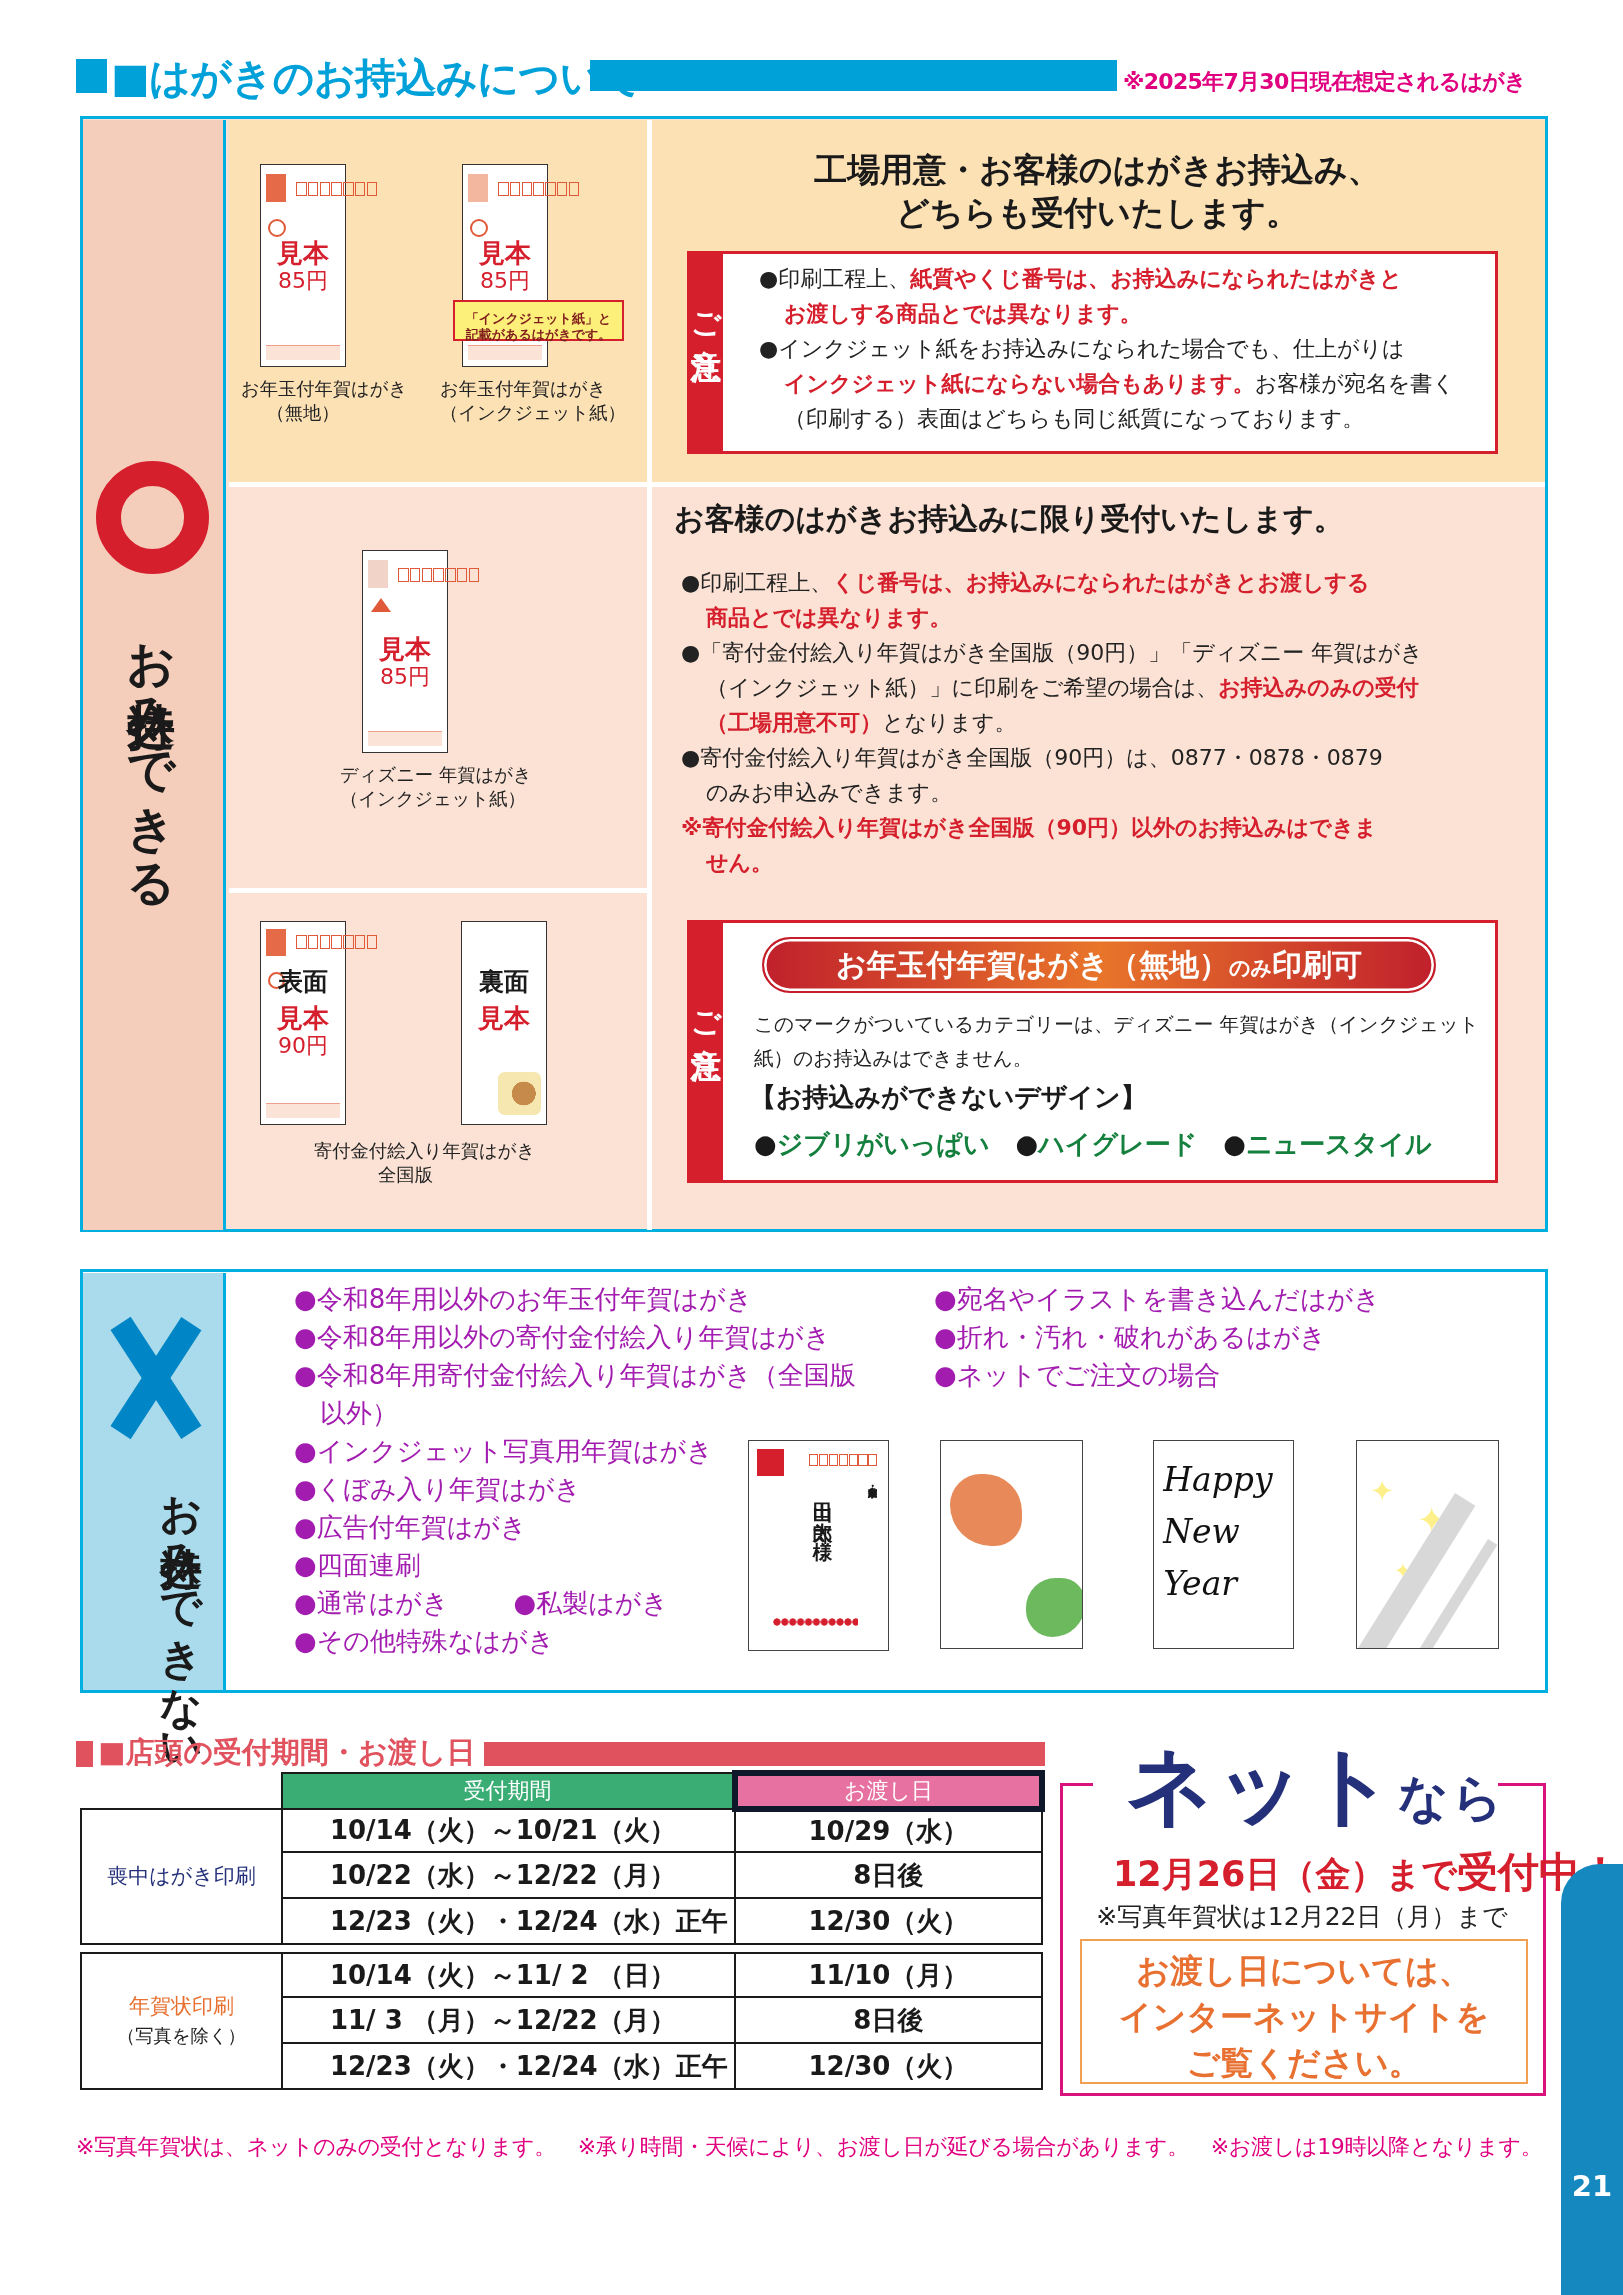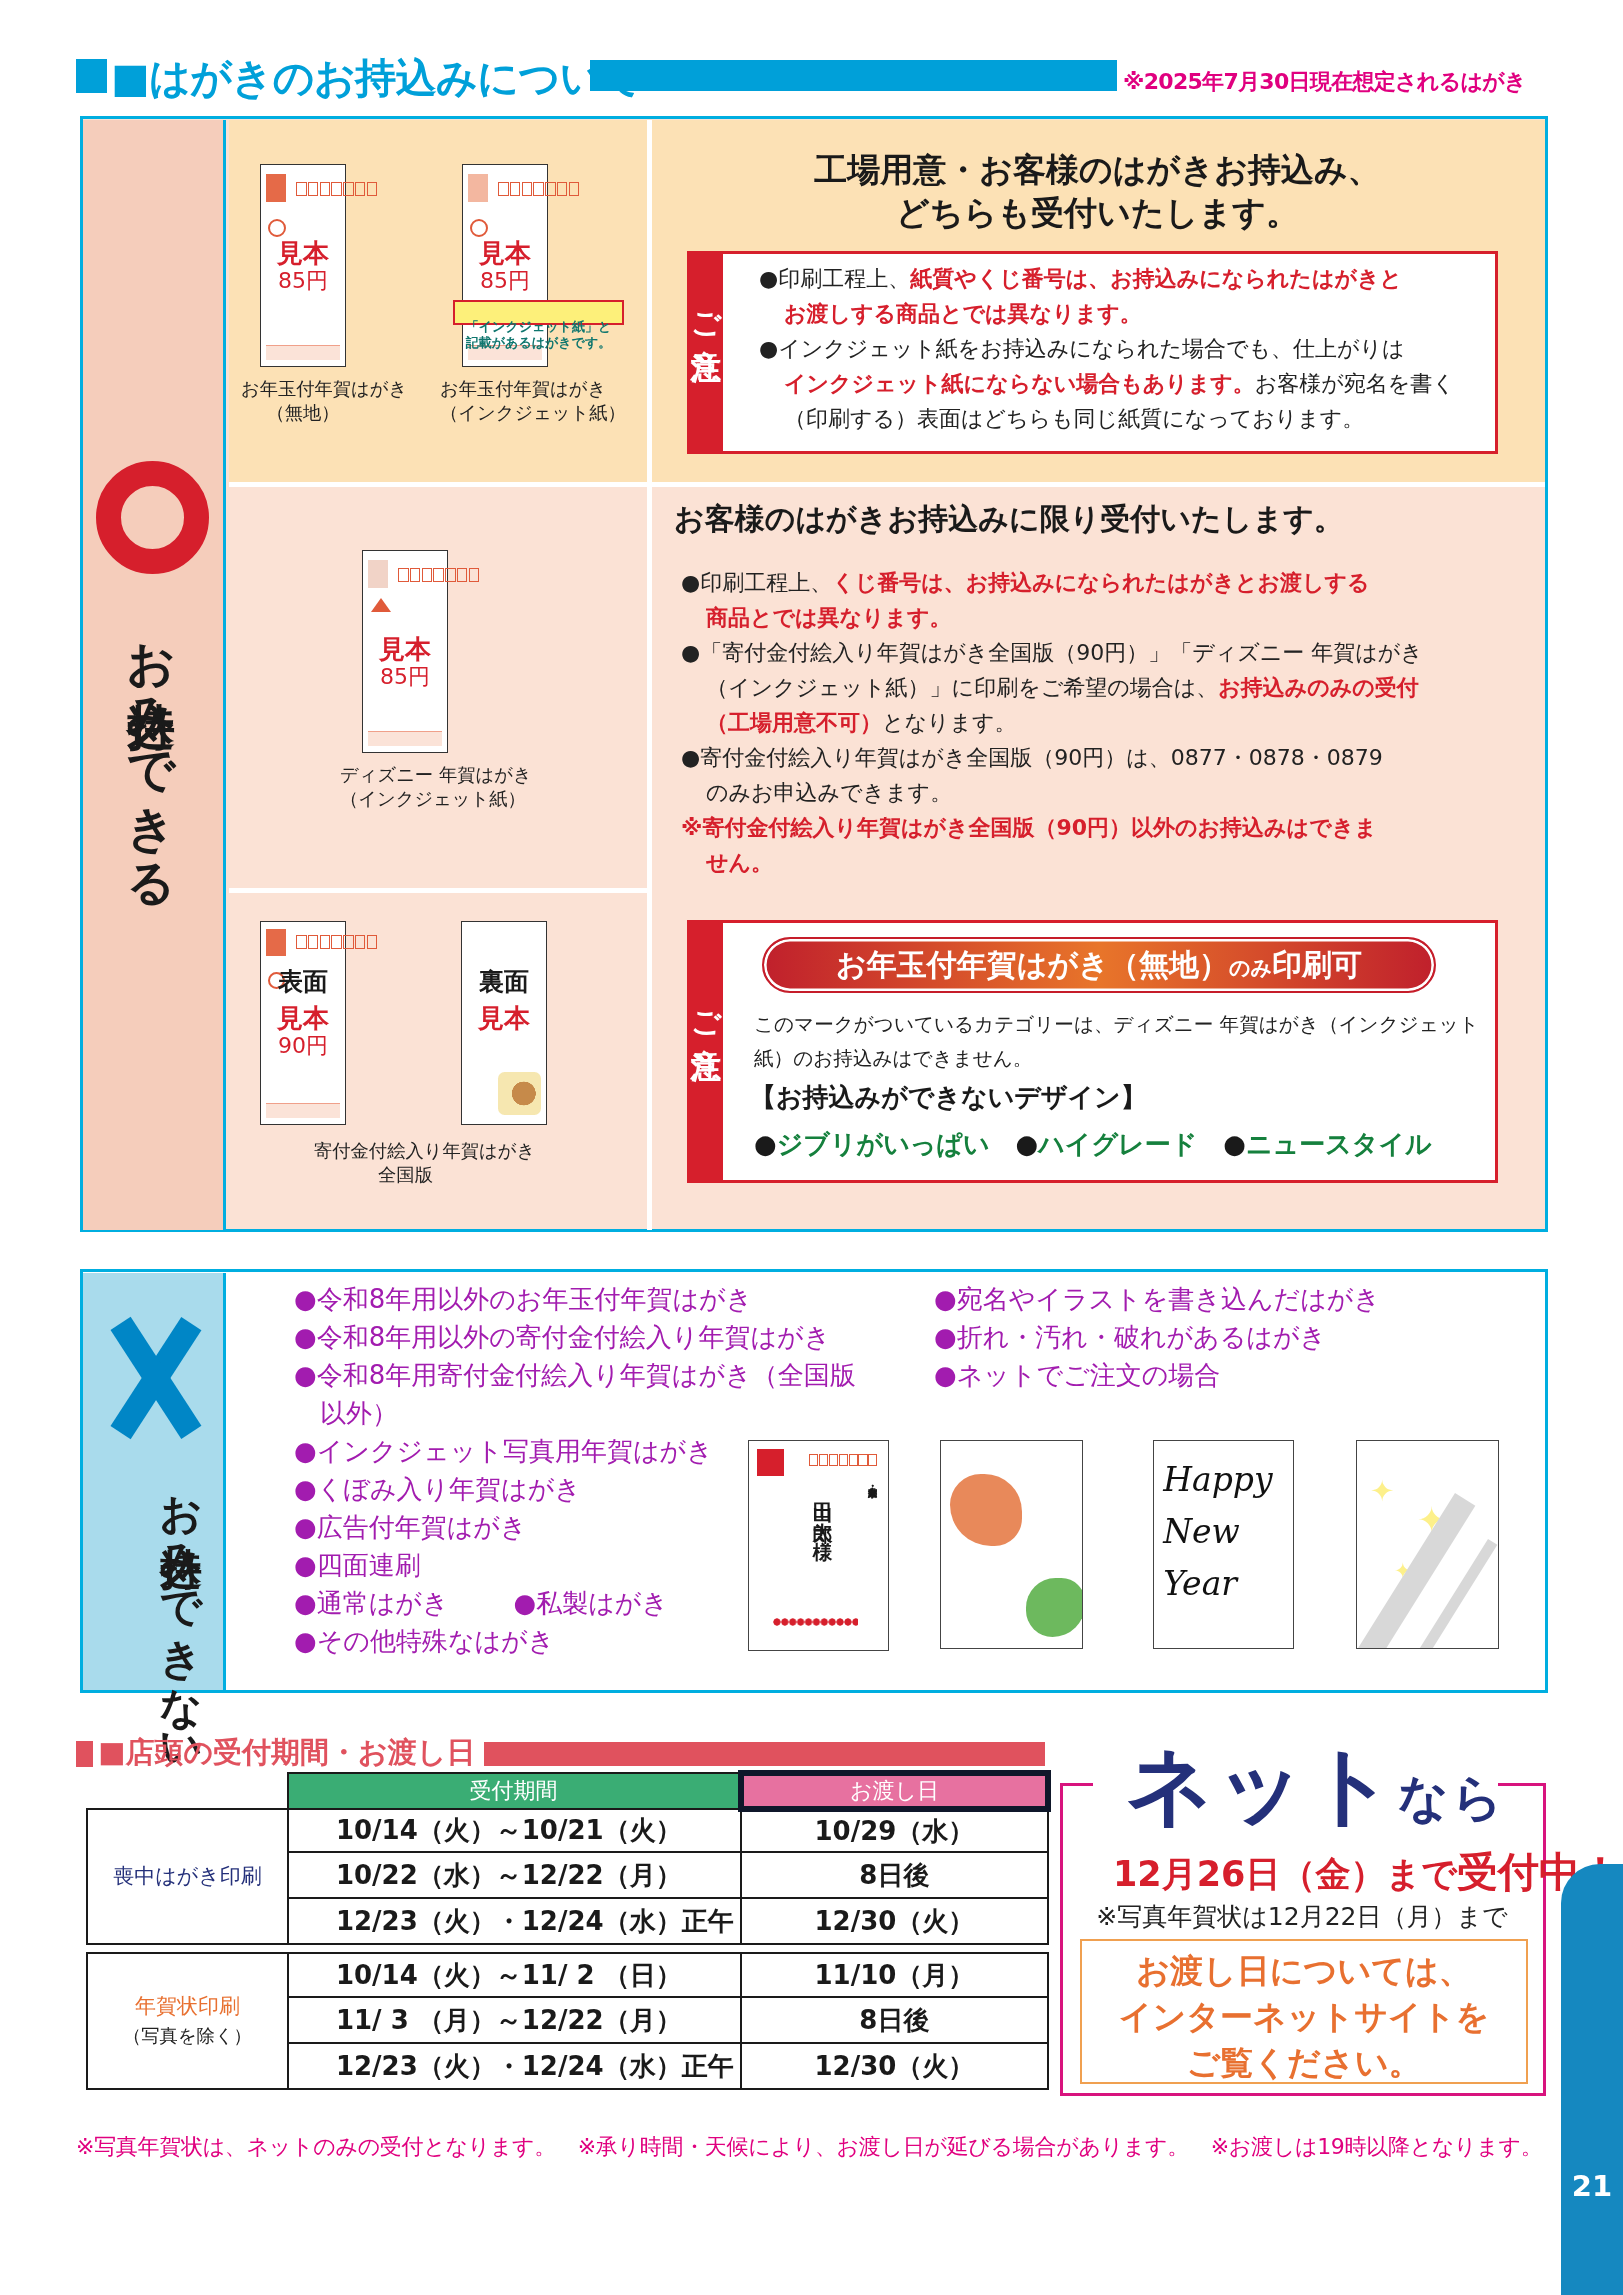--- a/index.html
+++ b/index.html
@@ -31,21 +31,21 @@
   .card .stamp { position: absolute; background: #e87a55; }
   .card .zipbox { position: absolute; display: flex; gap: 1.3px; }
   .card .zipbox span { display: block; width: 10.5px; height: 14.4px; border: 1.3px solid #e05a3a; }
   .card .mihon { position: absolute; width: 100%; text-align: center; color: #d61f2c; font-weight: bold; }
   .card .price { position: absolute; width: 100%; text-align: center; color: #d61f2c; }
   .card .foot { position: absolute; left: 5.2px; right: 5.2px; height: 14.4px; background: #fbe3d8; border-top: 1.3px solid #f0a08a; }
   .card .omote { position: absolute; width: 100%; text-align: center; color: #1a1a1a; font-weight: bold; }
   .card-caption { text-align: center; font-size: 18.3px; line-height: 23.6px; color: #222; white-space: nowrap; }
   .postmark { position: absolute; border-radius: 50%; border: 2px solid #e05a3a; }
 
-  .ink-callout { left: 453px; top: 300px; width: 171px; height: 25px; background: #fdf07a; border: 2.6px solid #d61f2c; font-size: 13px; line-height: 16.4px; text-align: center; color: #0f766e; font-weight: bold; padding-top: 17px; }
+  .ink-callout { left: 453px; top: 300px; width: 171px; height: 41px; background: #fdf07a; border: 2.6px solid #d61f2c; font-size: 13px; line-height: 16.4px; text-align: center; color: #7f1d1d; font-weight: bold; padding-top: 9px; }
 
   
   .hl { font-size: 33px; font-weight: bold; color: #1a1a1a; text-align: center; line-height: 43px; }
 
   
   .caution { border: 3.3px solid #d61f2c; background: #fff; }
   .caution-tab { position: absolute; left: 0; top: 0; bottom: 0; width: 33px; background: #d61f2c; }
   .caution-label { position: absolute; left: 0; width: 33px; color: #fff; font-size: 30px; font-weight: bold; writing-mode: vertical-rl; text-align: center; line-height: 33px; }
   .c-text { font-size: 22px; line-height: 35px; color: #222; }
   .c-text .line { display: block; }
@@ -313,21 +313,21 @@
   <div style="position:absolute;left:60px;top:59px;font-size:35px;color:#fdf08a;">✦</div>
   <div style="position:absolute;left:37px;top:118px;font-size:21px;color:#fdf08a;">✦</div>
   <div style="position:absolute;left:98px;top:52px;width:23.6px;height:236px;background:#d8d8d8;transform:rotate(32deg);transform-origin:top left;"></div>
   <div style="position:absolute;left:131px;top:98px;width:10.5px;height:196px;background:#d8d8d8;transform:rotate(32deg);transform-origin:top left;"></div>
 </div>
 
 <div class="abs h2-square"></div>
 <div class="abs h2-text">■店頭の受付期間・お渡し日</div>
 <div class="abs h2-bar"></div>
 
-<table class="abs sched" style="left:86px;top:1770px;width:965px;">
+<table class="abs sched" style="left:80px;top:1770px;width:965px;">
   <colgroup>
       <col style="width:203px">
       <col style="width:453px">
       <col style="width:309px">
     </colgroup>
   <tbody>
       <tr>
     <td style="border:none;background:transparent;"></td>
     <td class="th-green">受付期間</td>
     <td class="th-pink">お渡し日</td>

